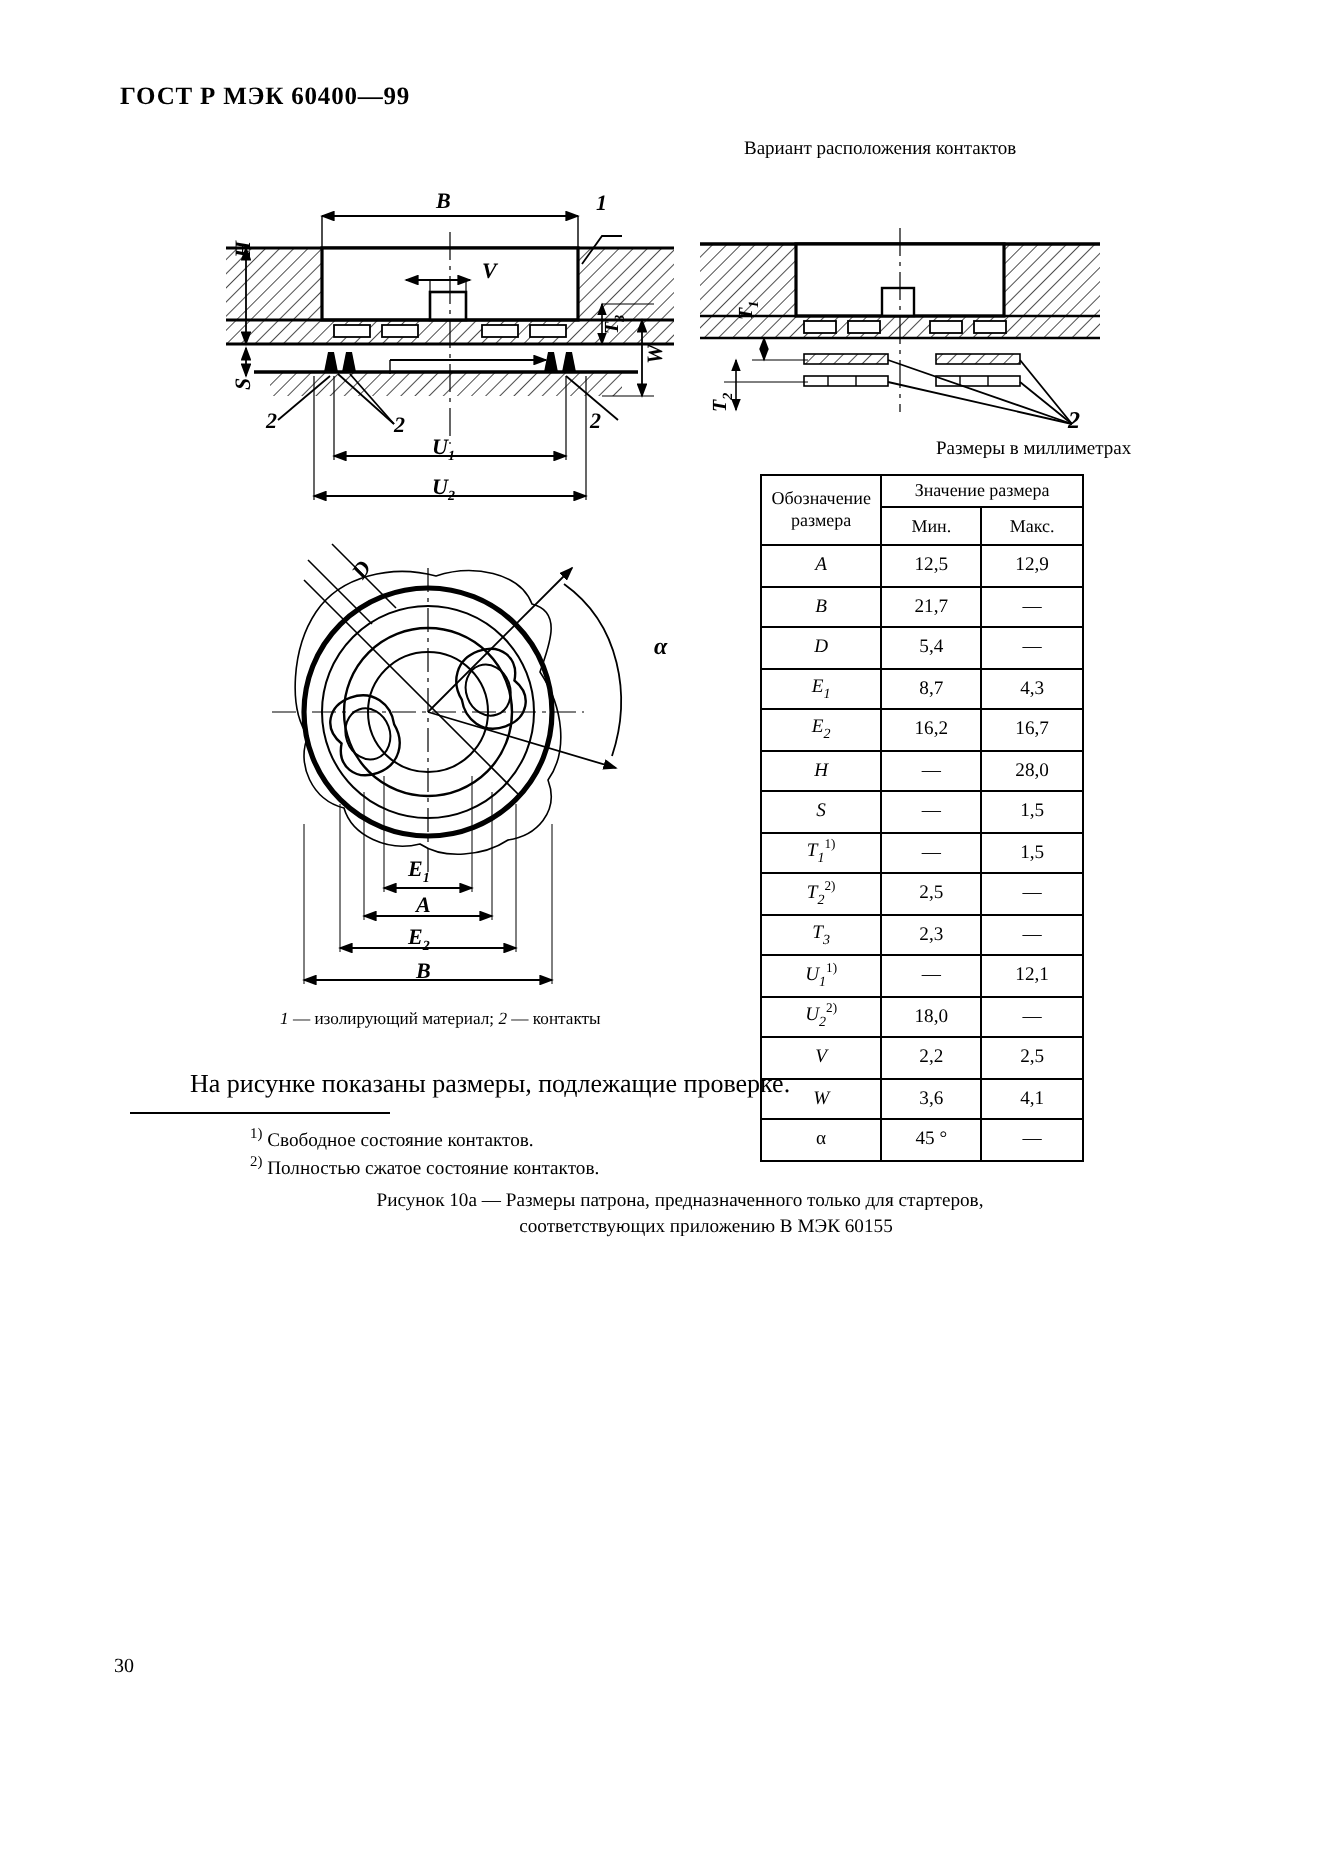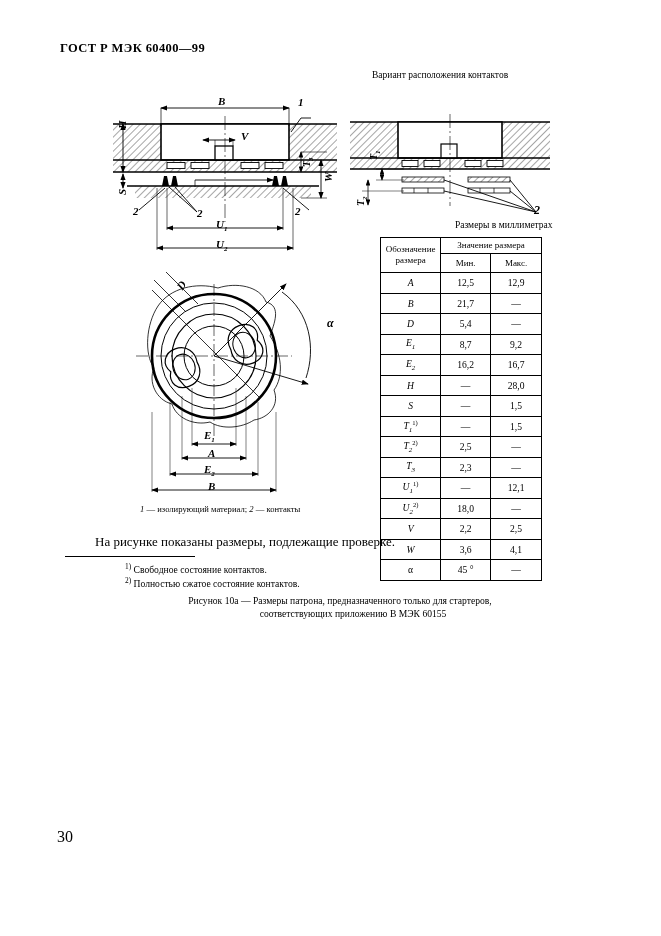--- a/index.html
+++ b/index.html
@@ -34,21 +34,21 @@
     letter-spacing: 0.4px;
     white-space: nowrap;
   }
 
   
   .caption-small {
     font-size: 9.5px;
     white-space: nowrap;
   }
   #variant-caption { left: 372px; top: 70px; }
-  #mm-caption { left: 455px; top: 220px; }
+  #mm-caption { left: 468px; top: 220px; }
 
   #legend-line {
     left: 140px;
     top: 504px;
     font-size: 8.6px;
     white-space: nowrap;
     font-style: normal;
   }
   #legend-line i { font-style: italic; }
 
@@ -82,21 +82,21 @@
     width: 380px;
     font-size: 9.6px;
     text-align: center;
     line-height: 13px;
   }
   #figure-caption .l2 { display:block; padding-left: 26px; }
 
   #page-number {
     left: 57px;
     top: 828px;
-    font-size: 16px;
+    font-size: 10px;
   }
 
   
   #dim-table {
     left: 380px;
     top: 237px;
     border-collapse: collapse;
     font-size: 9.6px;
     background: #fff;
   }
@@ -381,21 +381,21 @@
           <td class="c-max">—</td>
         </tr>
         <tr>
           <td class="c-sym"><span class="sym">D</span></td>
           <td class="c-min">5,4</td>
           <td class="c-max">—</td>
         </tr>
         <tr>
           <td class="c-sym"><span class="sym">E<sub>1</sub></span></td>
           <td class="c-min">8,7</td>
-          <td class="c-max">9,2</td>
+          <td class="c-max">4,3</td>
         </tr>
         <tr>
           <td class="c-sym"><span class="sym">E<sub>2</sub></span></td>
           <td class="c-min">16,2</td>
           <td class="c-max">16,7</td>
         </tr>
         <tr>
           <td class="c-sym"><span class="sym">H</span></td>
           <td class="c-min">—</td>
           <td class="c-max">28,0</td>

